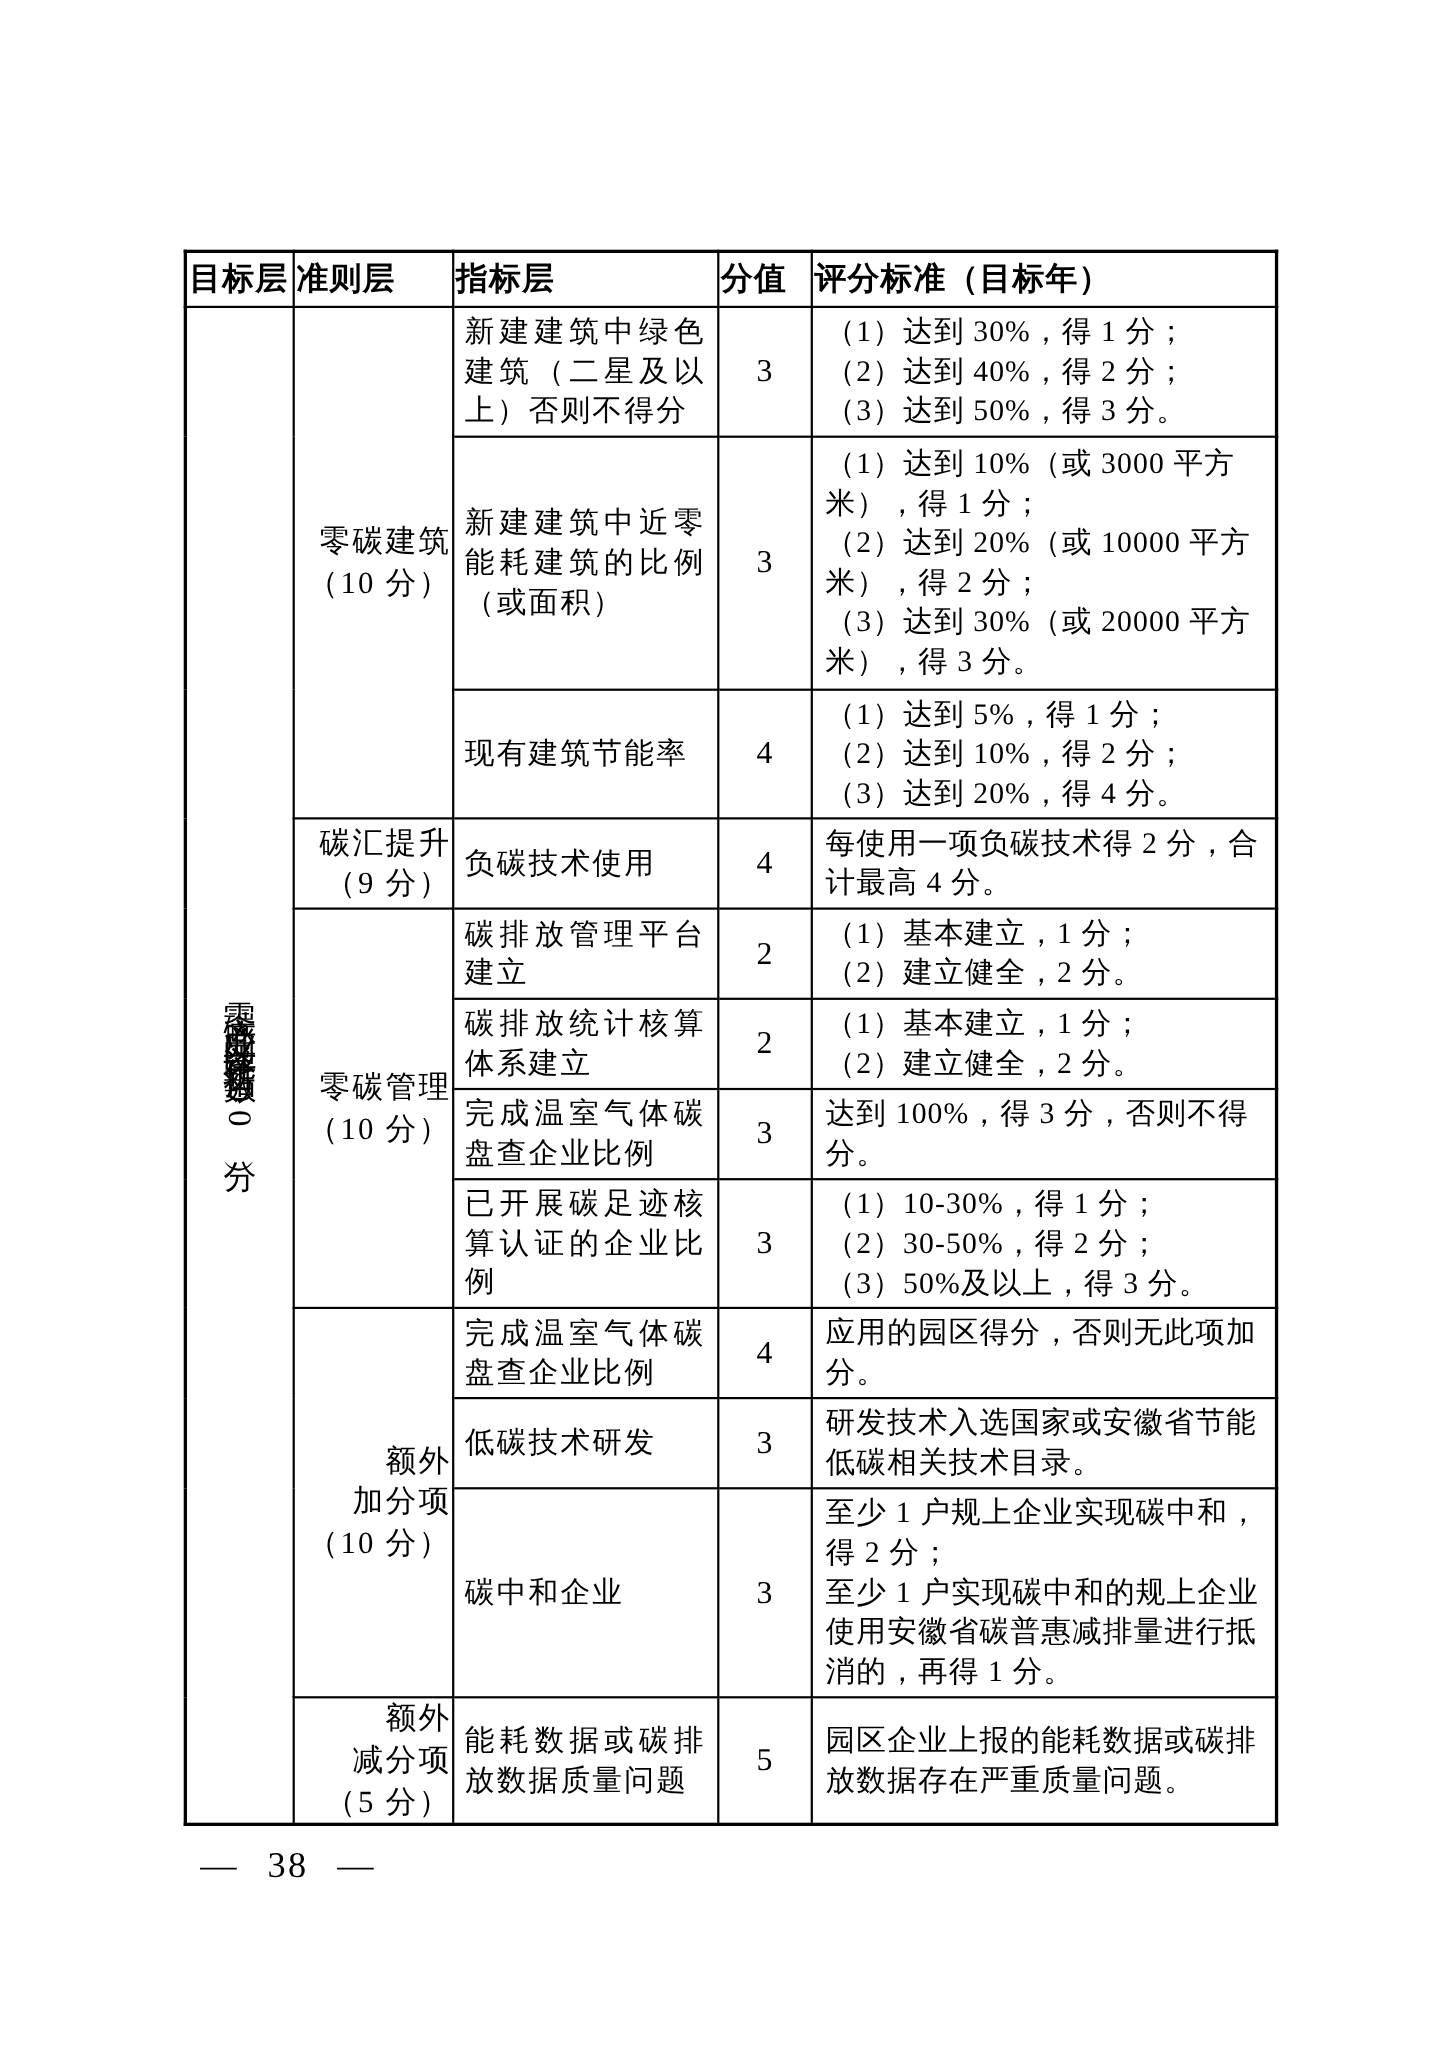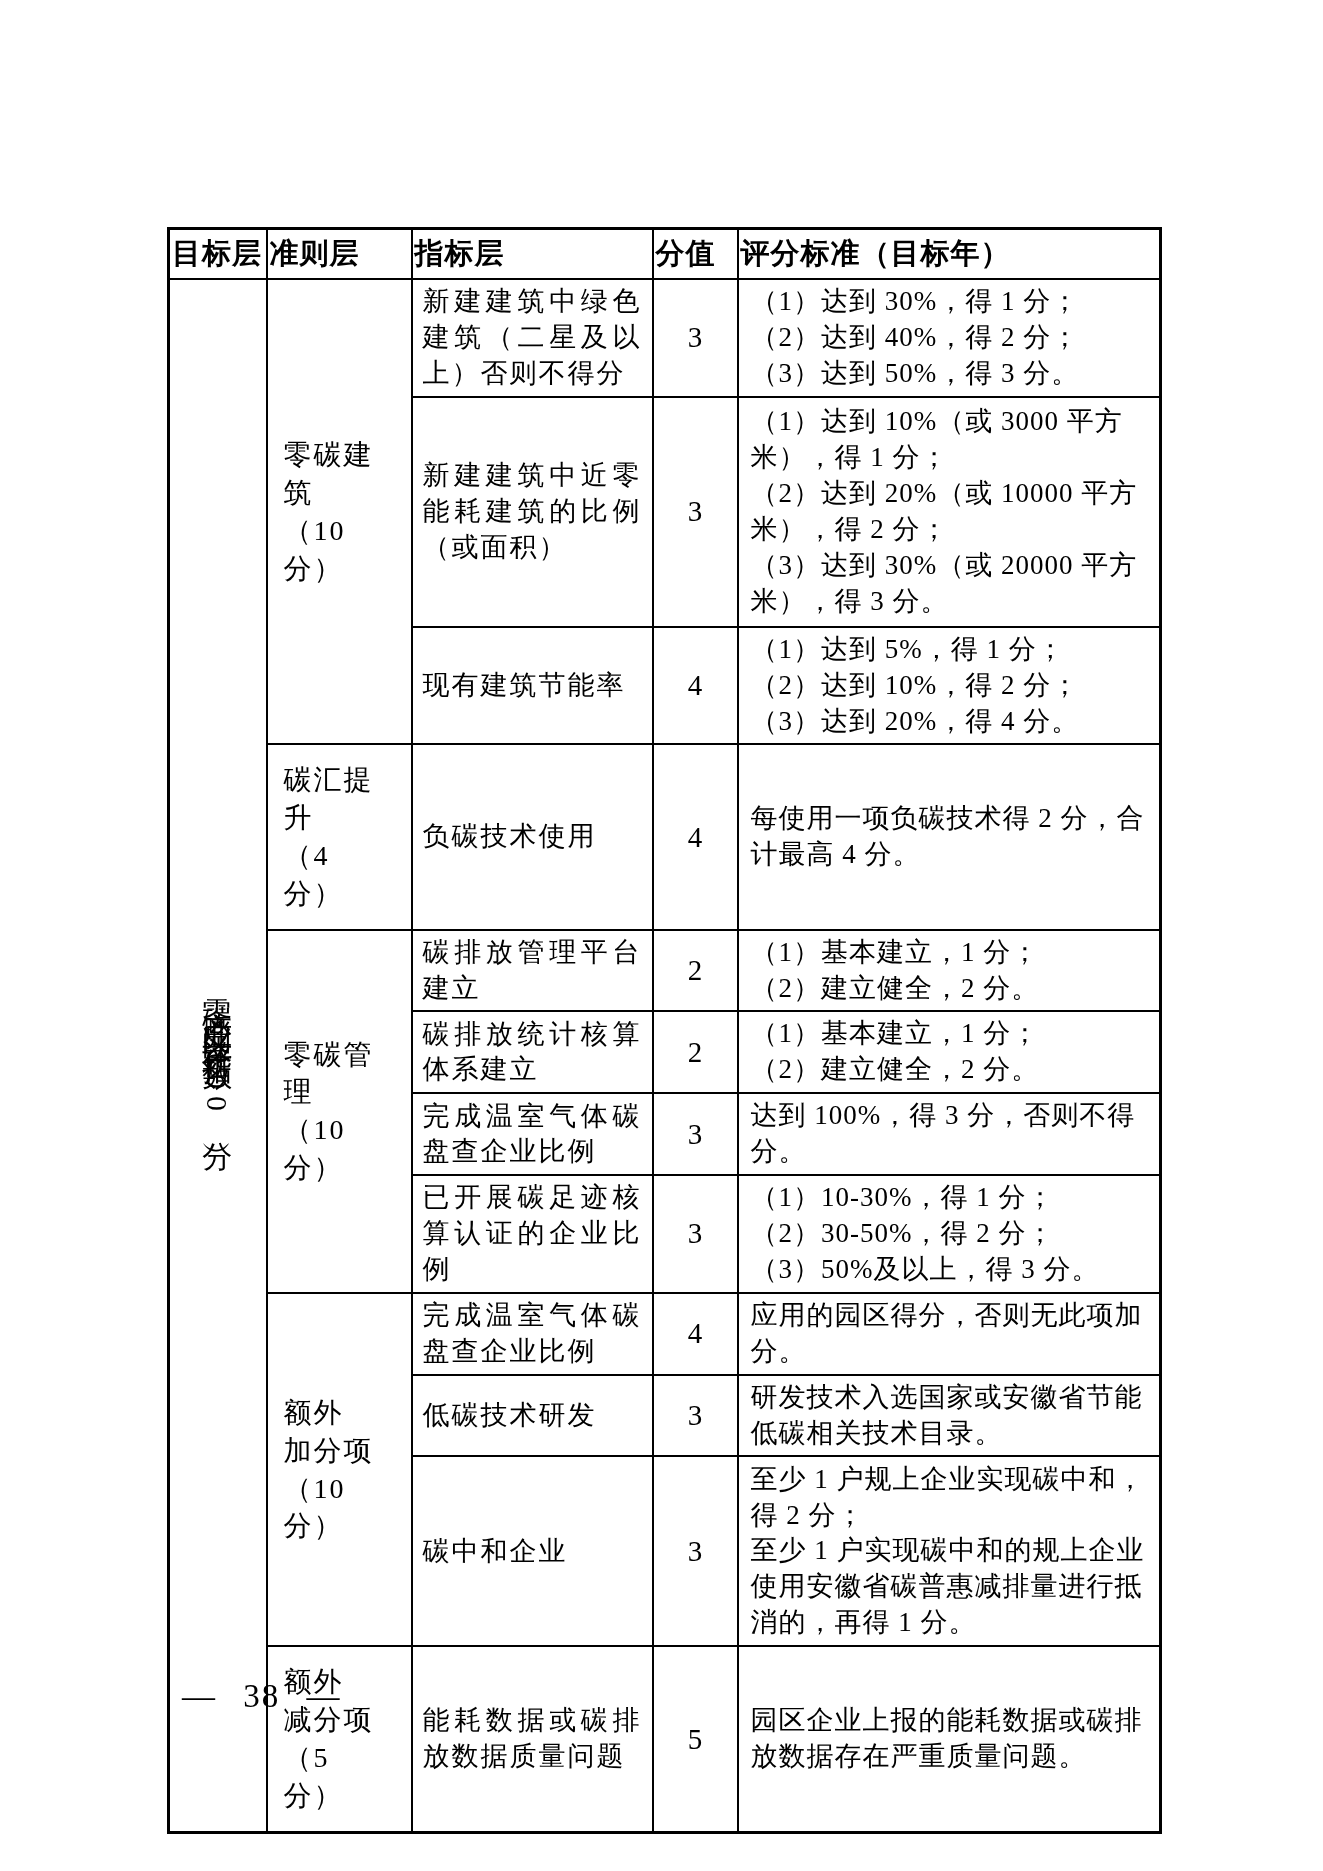--- a/index.html
+++ b/index.html
@@ -61,24 +61,24 @@
     line-height: 1.33;
     padding: 4px 8px 4px 12px;
     text-align: left;
     white-space: pre-line;
     letter-spacing: 1px;
     margin-left: 34px;
   }
   td.cell-criterion {
     font-size: 28px;
     line-height: 1.35;
-    text-align: left;
+    text-align: right;
     white-space: pre-line;
     letter-spacing: 2px;
-    padding: 16px;
+    padding: 0;
   }
   td.cell-target {
     text-align: center;
     padding: 0;
   }
   .vertical-text {
     display: inline-block;
     writing-mode: vertical-rl;
     text-orientation: mixed;
     font-size: 30px;
@@ -140,21 +140,21 @@
       </tr>
       <tr style="height:108px;">
         <td class="cell-indicator">现有建筑节能率</td>
         <td class="cell-score">4</td>
         <td class="cell-standard">（1）达到 5%，得 1 分；
 （2）达到 10%，得 2 分；
 （3）达到 20%，得 4 分。</td>
       </tr>
       <tr style="height:76px;">
         <td class="cell-criterion">碳汇提升
-（4 分）</td>
+（9 分）</td>
         <td class="cell-indicator">负碳技术使用</td>
         <td class="cell-score">4</td>
         <td class="cell-standard">每使用一项负碳技术得 2 分，合计最高 4 分。</td>
       </tr>
       <tr style="height:72px;">
         <td class="cell-criterion" rowspan="4">零碳管理
 （10 分）</td>
         <td class="cell-indicator">碳排放管理平台建立</td>
         <td class="cell-score">2</td>
         <td class="cell-standard">（1）基本建立，1 分；

